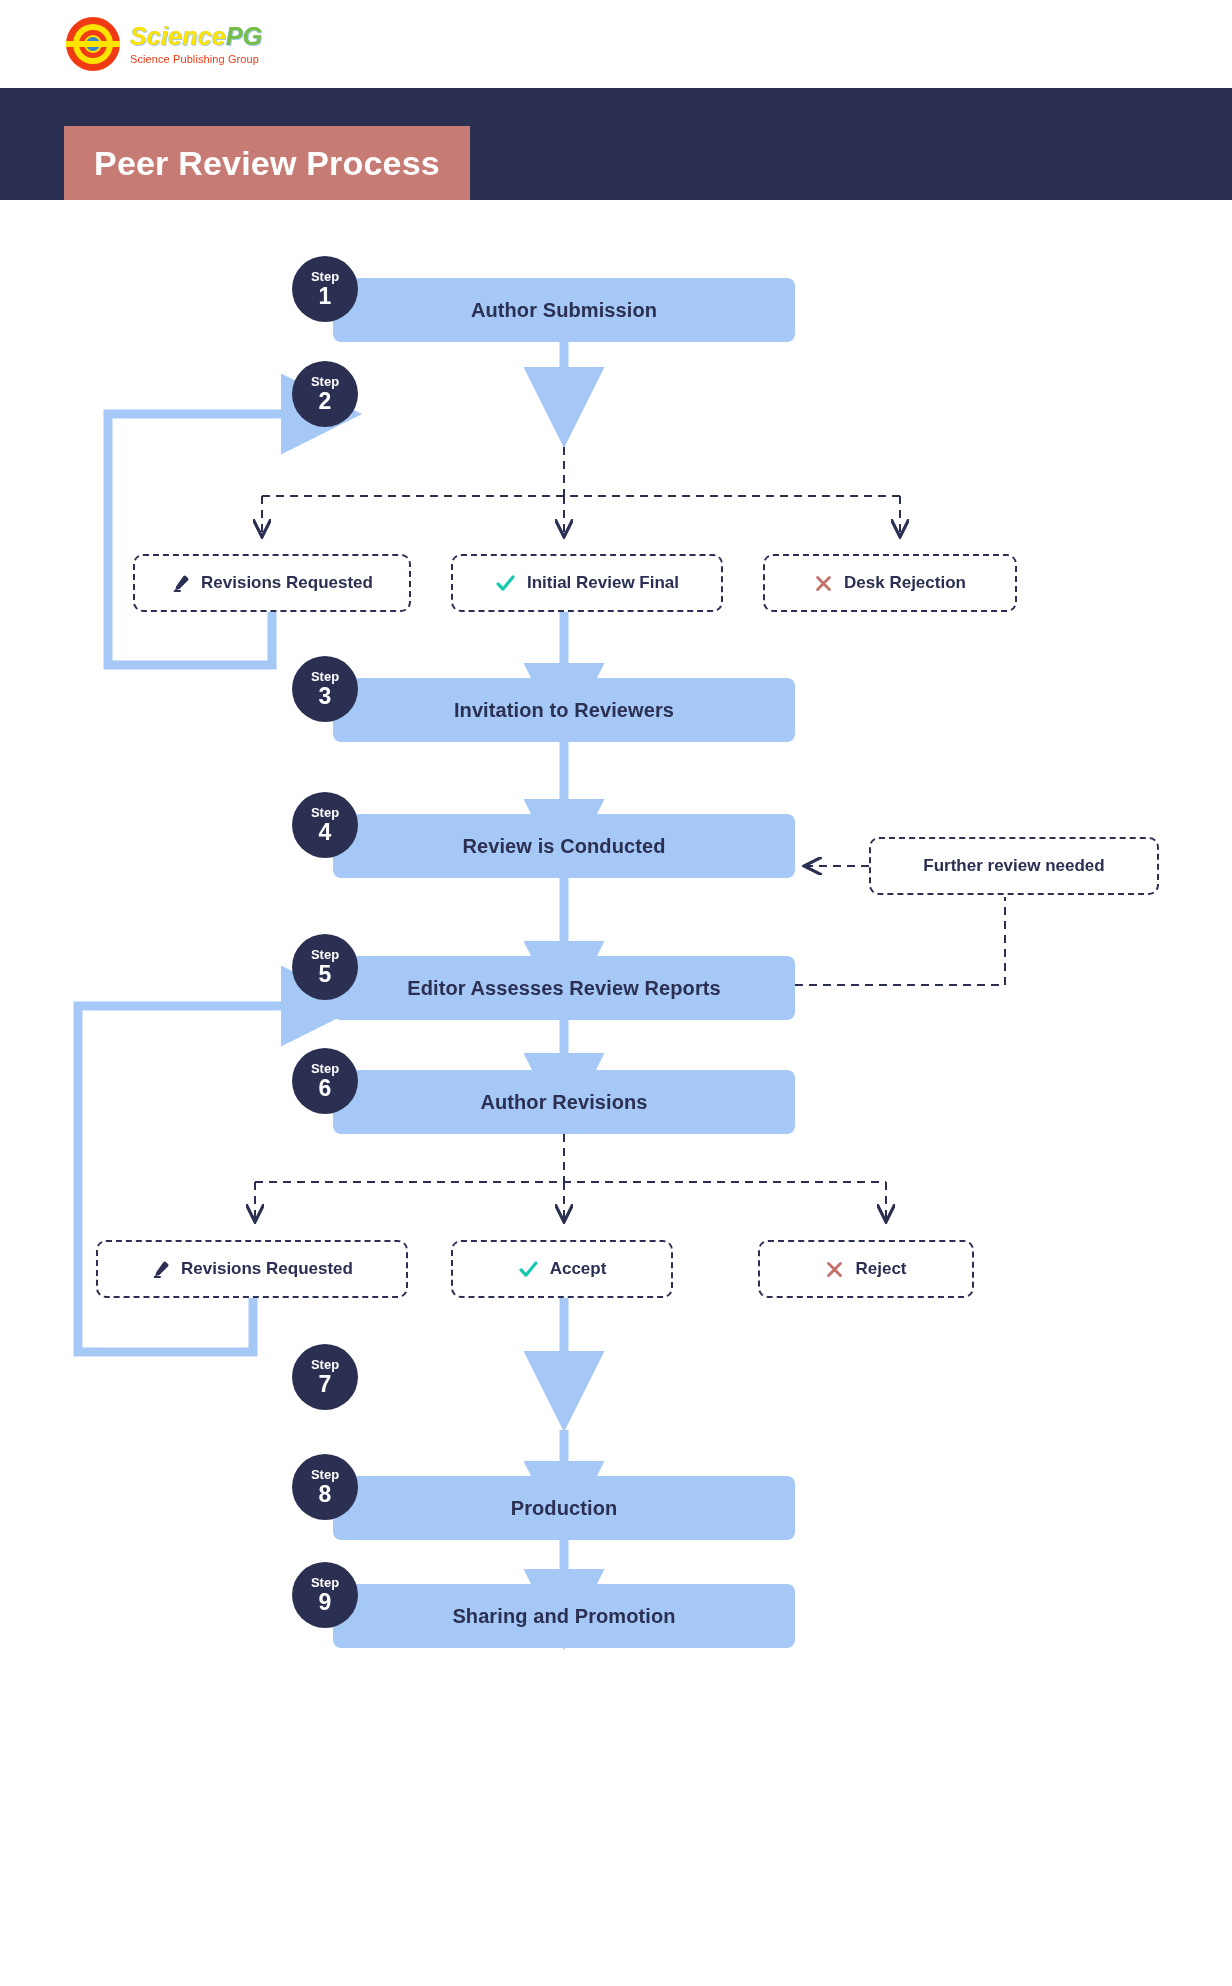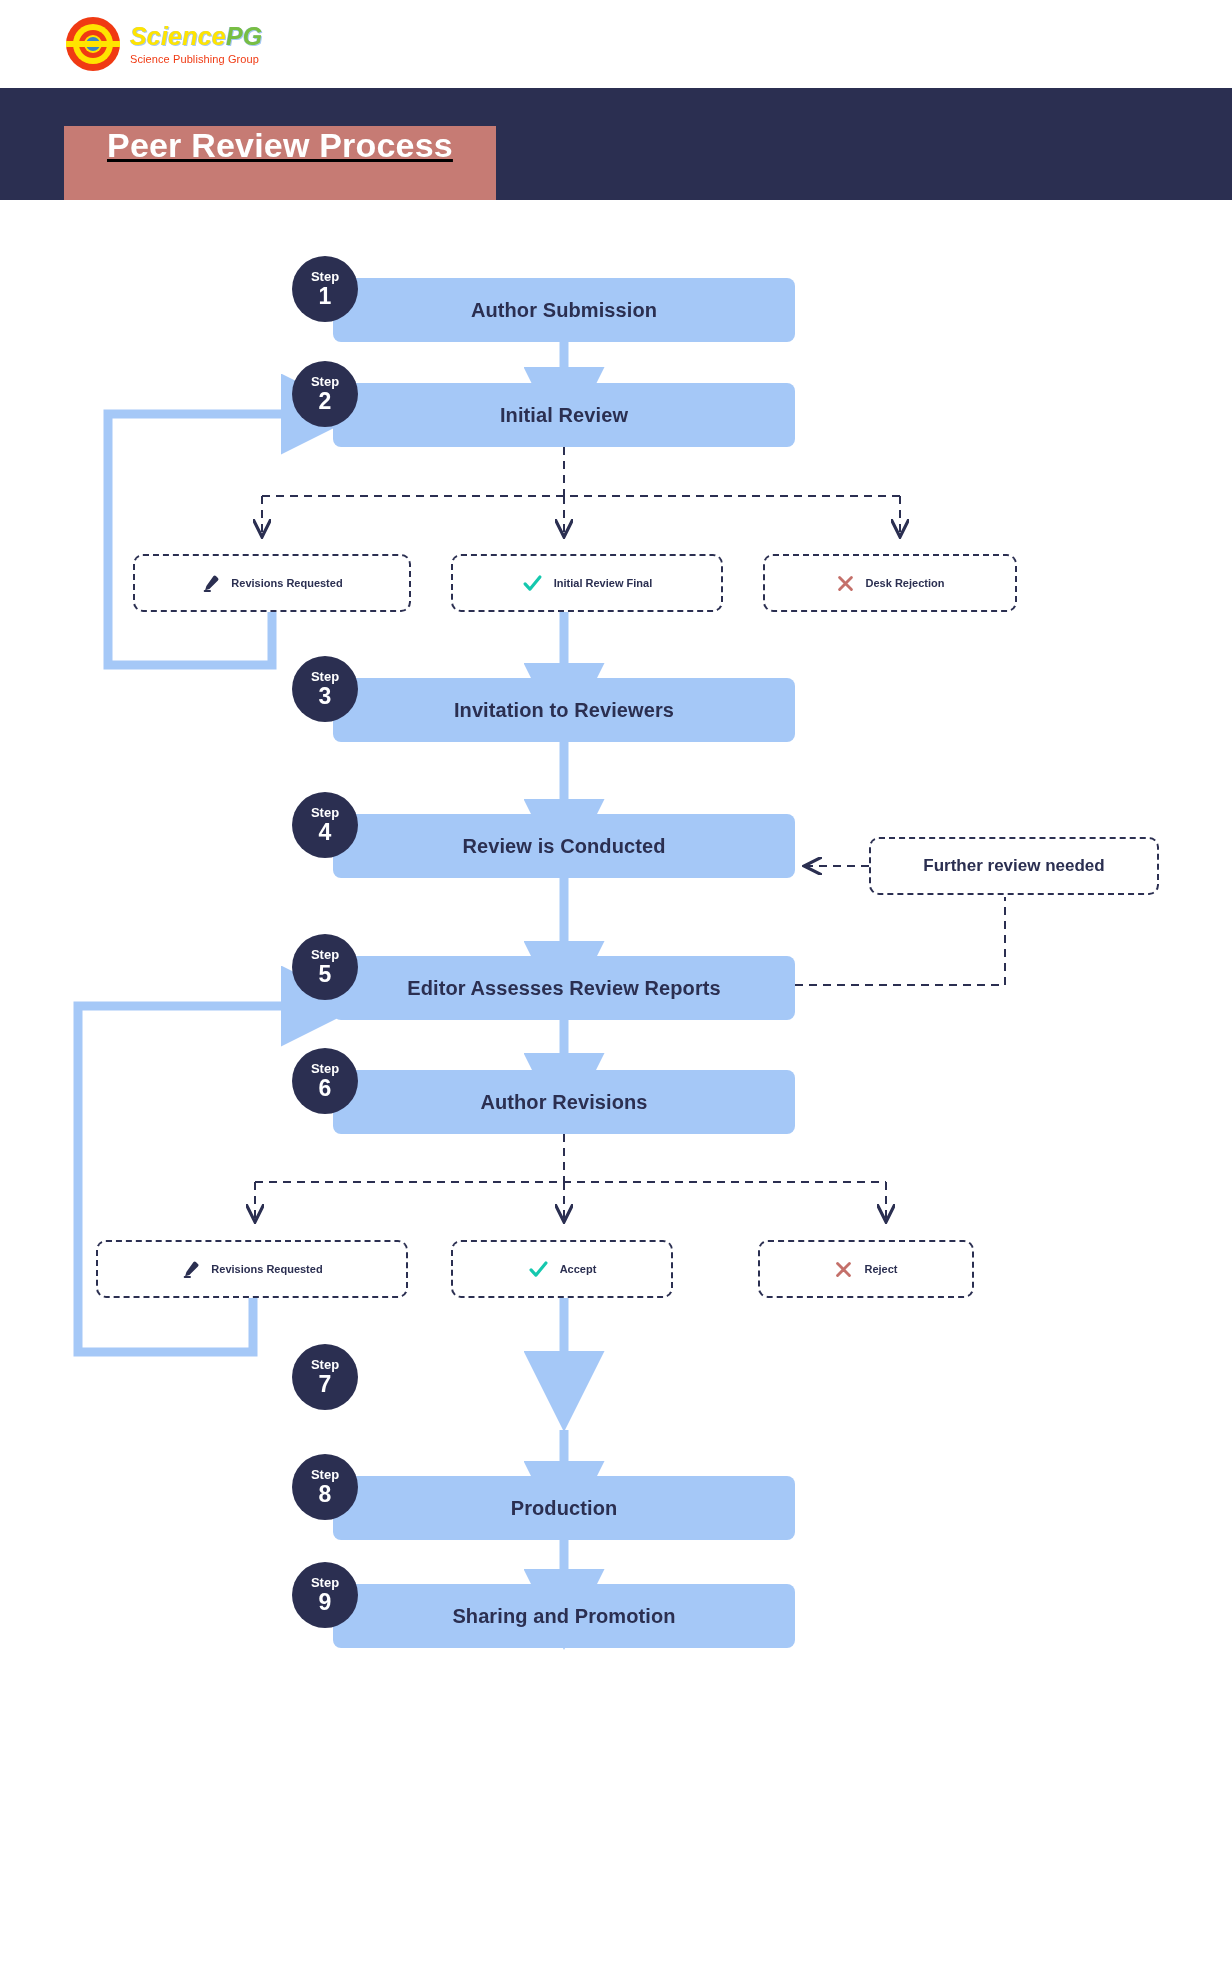--- a/index.html
+++ b/index.html
@@ -90,22 +90,22 @@
     background: #2B2F51;
     position: relative;
   }
   .title-plate {
     position: absolute;
     left: 64px;
     top: 38px;
     height: 74px;
     background: #C67B74;
     display: flex;
-    padding: 0 43px;
-    text-decoration: underline;
+    align-items: center;
+    padding: 0 30px;
   }
   .title-plate h1 {
     color: #ffffff;
     font-size: 34px;
     font-weight: bold;
     letter-spacing: .2px;
   }
 
   
   .canvas {
@@ -181,21 +181,21 @@
     background: #ffffff;
     display: flex;
     align-items: center;
     justify-content: center;
     gap: 11px;
     height: 58px;
     z-index: 4;
   }
   .dbox .dlabel {
     color: #2B2F51;
-    font-size: 11px;
+    font-size: 17px;
     font-weight: bold;
     white-space: nowrap;
     text-align: right;
   }
   .ic { flex: 0 0 auto; display: block; }
 
   .sidebox {
     position: absolute;
     border: 2.5px dashed #2B2F51;
     border-radius: 10px;
@@ -298,23 +298,20 @@
     <div class="step-box">
       <span>Author Submission</span>
     </div>
   </div>
 
   <div class="step-row" style="top:183px">
     <div class="step-badge">
       <span class="sb-word">Step</span>
       <span class="sb-num">2</span>
     </div>
-    <div class="step-box">
-      <span>Initial Review</span>
-    </div>
   </div>
 
   <div class="dbox" style="left:133px; top:354px; width:278px;">
     <svg class="ic" width="19" height="19" viewBox="0 0 24 24">
       <path d="M15.8 2.6a2.1 2.1 0 0 1 3 0l2.6 2.6a2.1 2.1 0 0 1 0 3L10.6 19l-5.4 1.6L6.8 15 15.8 2.6z" fill="#2B2F51"></path>
       <rect x="3.5" y="20.2" width="9" height="2.6" rx="1" fill="#2B2F51"></rect>
     </svg>
     <span class="dlabel">Revisions Requested</span>
   </div>
 

